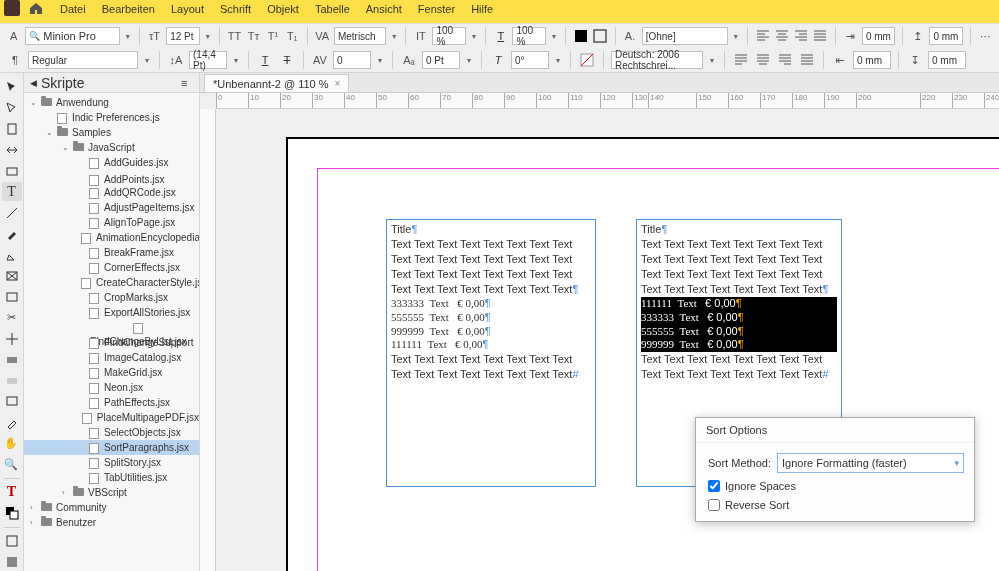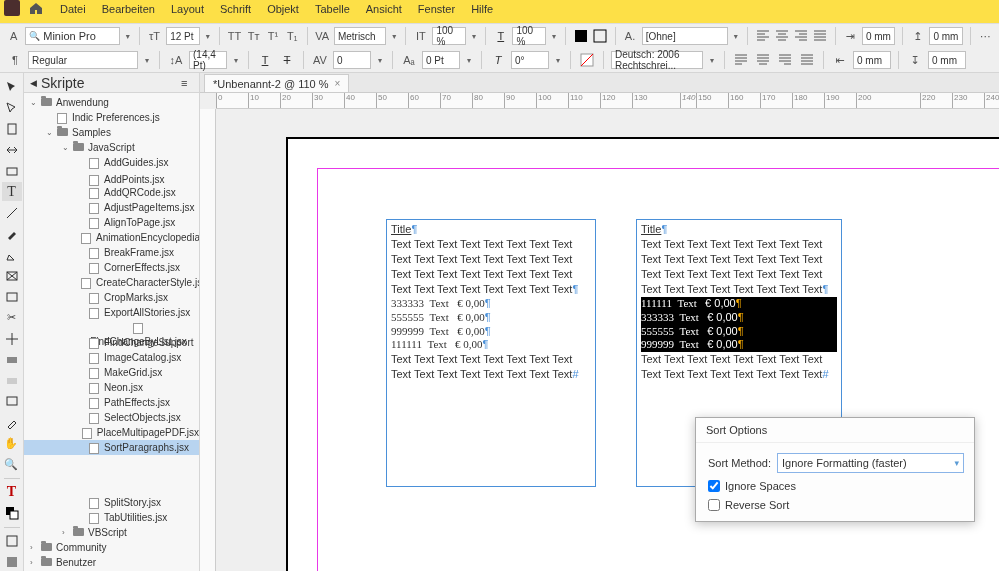--- a/index.html
+++ b/index.html
@@ -43,21 +43,21 @@
 .ruler-h{height:16px;background:#fafafa;border-bottom:1px solid #ccc;position:relative;overflow:hidden;margin-left:16px}
 .ruler-h .tick{position:absolute;top:0;height:16px;border-left:1px solid #aaa;font-size:8px;color:#888;padding-left:1px;display:flex;align-items:flex-start}
 .canvas-wrap{flex:1;display:flex;overflow:hidden}
 .ruler-v{width:16px;background:#fafafa;border-right:1px solid #ccc}
 .canvas{flex:1;background:#efefef;position:relative;overflow:hidden}
 .page{position:absolute;left:70px;top:28px;width:720px;height:500px;background:#fff;border:1px solid #000;box-shadow:0 0 0 1px #000 inset}
 .page:before{content:"";position:absolute;left:30px;top:30px;right:0;bottom:0;border-left:1px solid #e838e8;border-top:1px solid #e838e8}
 .textframe{position:absolute;border:1px solid #4a90d9;background:#fff;padding:2px 4px;font-family:"Times New Roman",serif;font-size:12px;line-height:1.25}
 .tf1{left:170px;top:110px;width:210px;height:268px}
 .tf2{left:420px;top:110px;width:206px;height:268px}
-.textframe .title{text-decoration:underline}
+.textframe .title{}
 .textframe .pilcrow{color:#4a90d9;font-size:11px}
 .textframe .numline{font-family:"Times New Roman",serif}
 .textframe .hl{background:#000;color:#fff}
 .textframe .hl .euro{color:#fff}
 .dialog{position:absolute;right:24px;bottom:50px;width:280px;background:#fdfdfd;border:1px solid #aaa;box-shadow:0 2px 10px rgba(0,0,0,.25)}
 .dialog-title{padding:6px 10px;font-size:11px;border-bottom:1px solid #eee}
 .dialog-body{padding:10px 10px 10px 12px;display:flex;gap:10px}
 .dialog-left{flex:1;display:flex;flex-direction:column;gap:7px}
 .dialog-row{display:flex;align-items:center;gap:6px}
 .dialog-row label{font-size:11px}
@@ -495,37 +495,37 @@
           <span class="ficon">
             <div class="script-icon"></div>
           </span>
           <span class="label">PathEffects.jsx</span>
         </div>
         <div class="tree-row" style="padding-left: 54px;">
           <span class="twisty"></span>
           <span class="ficon">
             <div class="script-icon"></div>
           </span>
+          <span class="label">PlaceMultipagePDF.jsx</span>
+        </div>
+        <div class="tree-row" style="padding-left: 54px;">
+          <span class="twisty"></span>
+          <span class="ficon">
+            <div class="script-icon"></div>
+          </span>
           <span class="label">SelectObjects.jsx</span>
         </div>
-        <div class="tree-row" style="padding-left: 54px;">
-          <span class="twisty"></span>
-          <span class="ficon">
-            <div class="script-icon"></div>
-          </span>
-          <span class="label">PlaceMultipagePDF.jsx</span>
-        </div>
         <div class="tree-row selected" style="padding-left: 54px;">
           <span class="twisty"></span>
           <span class="ficon">
             <div class="script-icon"></div>
           </span>
           <span class="label">SortParagraphs.jsx</span>
         </div>
-        <div class="tree-row" style="padding-left: 54px; margin-top: 40px;">
+        <div class="tree-row" style="padding-left: 54px;">
           <span class="twisty"></span>
           <span class="ficon">
             <div class="script-icon"></div>
           </span>
           <span class="label">SplitStory.jsx</span>
         </div>
         <div class="tree-row" style="padding-left: 54px;">
           <span class="twisty"></span>
           <span class="ficon">
             <div class="script-icon"></div>
@@ -571,21 +571,21 @@
         <div class="tick" style="left: 128px;">40</div>
         <div class="tick" style="left: 160px;">50</div>
         <div class="tick" style="left: 192px;">60</div>
         <div class="tick" style="left: 224px;">70</div>
         <div class="tick" style="left: 256px;">80</div>
         <div class="tick" style="left: 288px;">90</div>
         <div class="tick" style="left: 320px;">100</div>
         <div class="tick" style="left: 352px;">110</div>
         <div class="tick" style="left: 384px;">120</div>
         <div class="tick" style="left: 416px;">130</div>
-        <div class="tick" style="left: 464px; font-style: italic;">140</div>
+        <div class="tick" style="left: 432px; font-style: italic;">140</div>
         <div class="tick" style="left: 480px;">150</div>
         <div class="tick" style="left: 512px;">160</div>
         <div class="tick" style="left: 544px;">170</div>
         <div class="tick" style="left: 576px;">180</div>
         <div class="tick" style="left: 608px;">190</div>
         <div class="tick" style="left: 640px;">200</div>
         <div class="tick" style="left: 672px; margin-top: 48px;">210</div>
         <div class="tick" style="left: 704px;">220</div>
         <div class="tick" style="left: 736px;">230</div>
         <div class="tick" style="left: 768px;">240</div>

